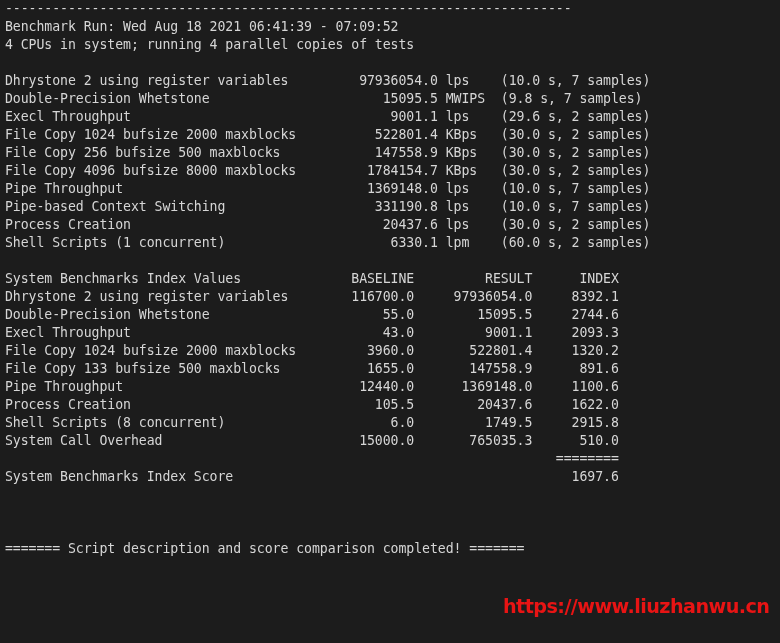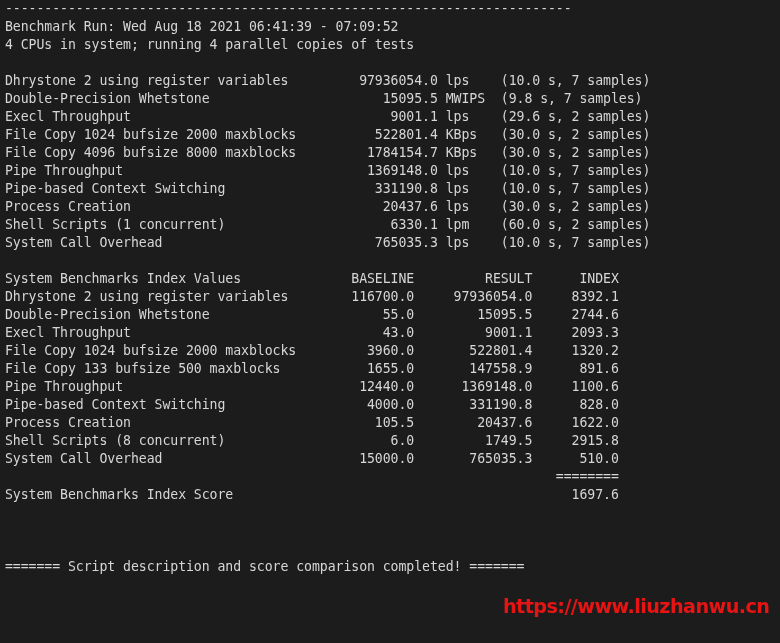--- a/index.html
+++ b/index.html
@@ -62,37 +62,36 @@
   <div class="screen">
     <pre class="term-line">------------------------------------------------------------------------</pre>
     <pre class="term-line">Benchmark Run: Wed Aug 18 2021 06:41:39 - 07:09:52</pre>
     <pre class="term-line">4 CPUs in system; running 4 parallel copies of tests</pre>
     <pre class="term-line blank"> </pre>
     <div id="raw-results">
         <pre class="term-line">Dhrystone 2 using register variables         97936054.0 lps    (10.0 s, 7 samples)</pre>
         <pre class="term-line">Double-Precision Whetstone                      15095.5 MWIPS  (9.8 s, 7 samples)</pre>
         <pre class="term-line">Execl Throughput                                 9001.1 lps    (29.6 s, 2 samples)</pre>
         <pre class="term-line">File Copy 1024 bufsize 2000 maxblocks          522801.4 KBps   (30.0 s, 2 samples)</pre>
+        <pre class="term-line">File Copy 256 bufsize 500 maxblocks            147558.9 KBps   (30.0 s, 2 samples)</pre>
         <pre class="term-line">File Copy 4096 bufsize 8000 maxblocks         1784154.7 KBps   (30.0 s, 2 samples)</pre>
         <pre class="term-line">Pipe Throughput                               1369148.0 lps    (10.0 s, 7 samples)</pre>
         <pre class="term-line">Pipe-based Context Switching                   331190.8 lps    (10.0 s, 7 samples)</pre>
         <pre class="term-line">Process Creation                                20437.6 lps    (30.0 s, 2 samples)</pre>
         <pre class="term-line">Shell Scripts (1 concurrent)                     6330.1 lpm    (60.0 s, 2 samples)</pre>
-        <pre class="term-line">System Call Overhead                           765035.3 lps    (10.0 s, 7 samples)</pre>
       </div>
     <pre class="term-line blank"> </pre>
     <pre class="term-line" id="index-header">System Benchmarks Index Values              BASELINE         RESULT      INDEX</pre>
     <div id="index-rows">
         <pre class="term-line">Dhrystone 2 using register variables        116700.0     97936054.0     8392.1</pre>
         <pre class="term-line">Double-Precision Whetstone                      55.0        15095.5     2744.6</pre>
         <pre class="term-line">Execl Throughput                                43.0         9001.1     2093.3</pre>
         <pre class="term-line">File Copy 1024 bufsize 2000 maxblocks         3960.0       522801.4     1320.2</pre>
         <pre class="term-line">File Copy 133 bufsize 500 maxblocks           1655.0       147558.9      891.6</pre>
         <pre class="term-line">Pipe Throughput                              12440.0      1369148.0     1100.6</pre>
-        <pre class="term-line">Pipe-based Context Switching                  4000.0       331190.8      828.0</pre>
         <pre class="term-line">Process Creation                               105.5        20437.6     1622.0</pre>
         <pre class="term-line">Shell Scripts (8 concurrent)                     6.0         1749.5     2915.8</pre>
         <pre class="term-line">System Call Overhead                         15000.0       765035.3      510.0</pre>
       </div>
     <pre class="term-line" id="score-sep">                                                                      ========</pre>
     <pre class="term-line" id="score-row">System Benchmarks Index Score                                           1697.6</pre>
     <pre class="term-line blank"> </pre>
     <pre class="term-line blank"> </pre>
     <pre class="term-line blank"> </pre>
     <pre class="term-line" id="completed-line">======= Script description and score comparison completed! =======</pre>

